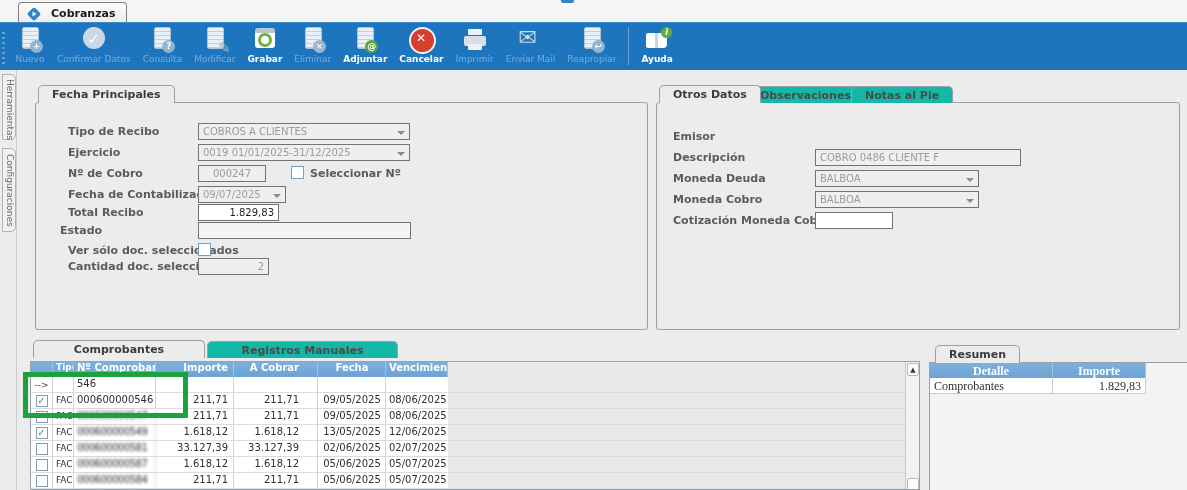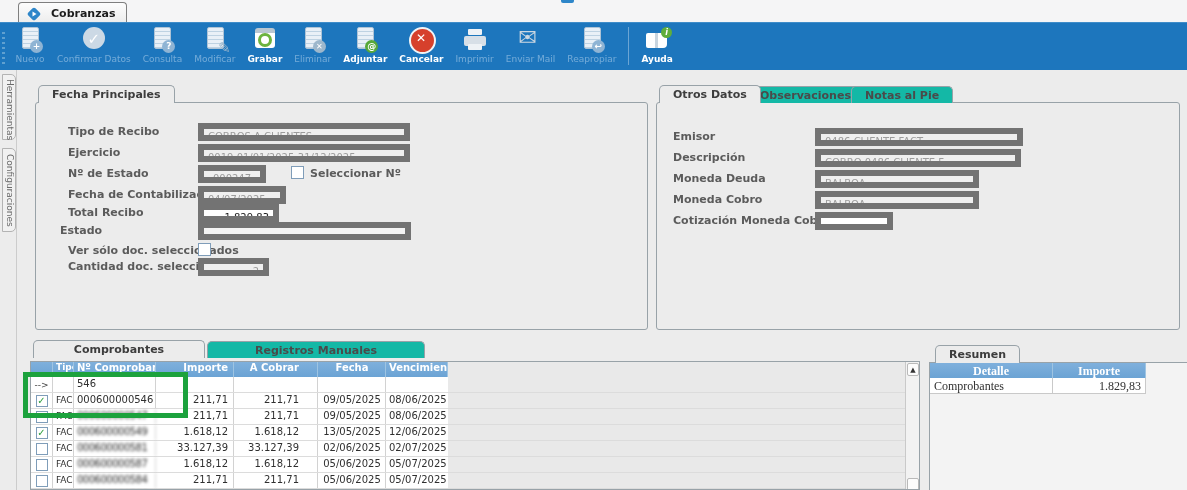--- a/index.html
+++ b/index.html
@@ -53,22 +53,22 @@
        writing-mode:vertical-rl; font-size:9px; color:#6b6b6b; text-align:center; padding:4px 0; cursor:pointer; }
 
   
   .pnl { background:#ececec; border:1px solid #98a2a8; border-radius:3px; }
   .tab { position:absolute; height:18px; padding:2px 13px 0 13px; font-size:11px; font-weight:bold; color:#3d3d3d;
        background:#ececec; border:1px solid #98a2a8; border-bottom:none; border-radius:5px 5px 0 0; z-index:3; cursor:pointer; white-space:nowrap; }
   .tab.inactive { background:#14b8a6; color:#4a4a4a; z-index:1; height:17px; }
 
   
   .fl { position:absolute; font-size:11px; font-weight:bold; color:#5b5b5b; white-space:nowrap; }
-  .fv { position:absolute; height:17px; background:#efefef; border:6px solid #737373; font-size:10px; color:#9c9c9c;
-        padding:2px 4px 4px 4px; overflow:hidden; white-space:nowrap; }
+  .fv { position:absolute; height:17px; background:#efefef; border:1px solid #737373; font-size:10px; color:#9c9c9c;
+        padding:2px 4px 12px 4px; overflow:hidden; white-space:nowrap; }
   .dd::after { content:""; position:absolute; right:4px; top:7px; border:4px solid transparent; border-top-color:#8a8a8a; }
   .dd { padding-right:16px; }
   .white { background:#ffffff; }
   .num-r { text-align:right; color:#1d1d1d; }
   .num-c { text-align:center; }
   .gray-r { text-align:right; }
   .cb { position:absolute; width:13px; height:13px; background:#fff; border:1px solid #7f9db9; cursor:pointer; }
 
   
   #grid { left:30px; top:361px; width:890px; height:129px; border:1px solid #98a2a8; background:#e9e9e9; overflow:hidden; }
@@ -189,63 +189,62 @@
   </div>
 
   <div class="tab" style="left:38px;top:85px;">Fecha Principales</div>
   <div class="pnl abs" style="left:35px;top:102px;width:613px;height:228px;">
     <div class="fl" style="left:32px;top:22px;">Tipo de Recibo</div>
     <div class="fv dd" style="left:162px;top:20px;width:212px;">COBROS A CLIENTES</div>
 
     <div class="fl" style="left:32px;top:43px;">Ejercicio</div>
     <div class="fv dd" style="left:162px;top:41px;width:212px;">0019 01/01/2025-31/12/2025</div>
 
-    <div class="fl" style="left:32px;top:64px;">Nº de Estado</div>
+    <div class="fl" style="left:32px;top:64px;">Nº de Cobro</div>
     <div class="fv num-c" style="left:162px;top:62px;width:68px;">000247</div>
     <div class="cb" style="left:255px;top:63px;"></div>
     <div class="fl" style="left:274px;top:64px;">Seleccionar Nº</div>
 
     <div class="fl" style="left:32px;top:85px;">Fecha de Contabilización</div>
-    <div class="fv dd" style="left:162px;top:83px;width:88px;">04/07/2025</div>
+    <div class="fv dd" style="left:162px;top:83px;width:88px;">09/07/2025</div>
 
     <div class="fl" style="left:32px;top:103px;">Total Recibo</div>
     <div class="fv white num-r" style="left:162px;top:101px;width:81px;">1.829,83</div>
 
     <div class="fl" style="left:24px;top:121px;">Estado</div>
     <div class="fv" style="left:162px;top:119px;width:213px;background:#f4f4f4;"></div>
 
     <div class="fl" style="left:32px;top:141px;">Ver sólo doc. seleccionados</div>
     <div class="cb" style="left:162px;top:140px;"></div>
 
     <div class="fl" style="left:32px;top:157px;">Cantidad doc. seleccionados</div>
     <div class="fv gray-r" style="left:162px;top:155px;width:71px;">2</div>
   </div>
 
   <div class="tab" style="left:659px;top:85px;">Otros Datos</div>
   <div class="tab inactive" style="left:746px;top:86px;">Observaciones</div>
   <div class="tab inactive" style="left:851px;top:86px;">Notas al Pie</div>
   <div class="pnl abs" style="left:656px;top:102px;width:524px;height:228px;">
     <div class="fl" style="left:16px;top:27px;">Emisor</div>
-    <div class="fv dd" style="left:158px;top:25px;width:208px;">0486 CLIENTE FACT.</div>
 
     <div class="fl" style="left:16px;top:48px;">Descripción</div>
     <div class="fv" style="left:158px;top:46px;width:206px;">COBRO 0486 CLIENTE F</div>
 
     <div class="fl" style="left:16px;top:69px;">Moneda Deuda</div>
     <div class="fv dd" style="left:158px;top:67px;width:164px;">BALBOA</div>
 
     <div class="fl" style="left:16px;top:90px;">Moneda Cobro</div>
     <div class="fv dd" style="left:158px;top:88px;width:164px;">BALBOA</div>
 
     <div class="fl" style="left:16px;top:111px;">Cotización Moneda Cobro</div>
     <div class="fv white" style="left:158px;top:109px;width:78px;"></div>
   </div>
 
   <div class="tab" style="left:33px;top:340px;width:172px;text-align:center;">Comprobantes</div>
-  <div class="tab inactive" style="left:207px;top:341px;width:218px;text-align:center;">Registros Manuales</div>
+  <div class="tab inactive" style="left:207px;top:341px;width:191px;text-align:center;">Registros Manuales</div>
 
   <div id="grid" class="abs">
     <div class="g-row g-head">
         <div class="gc c-sel"></div>
         <div class="gc c-tipo">Tipo</div>
         <div class="gc c-comp">Nº Comprobante</div>
         <div class="gc c-imp">Importe</div>
         <div class="gc c-acob">A Cobrar</div>
         <div class="gc c-fec">Fecha</div>
         <div class="gc c-ven">Vencimiento</div>

